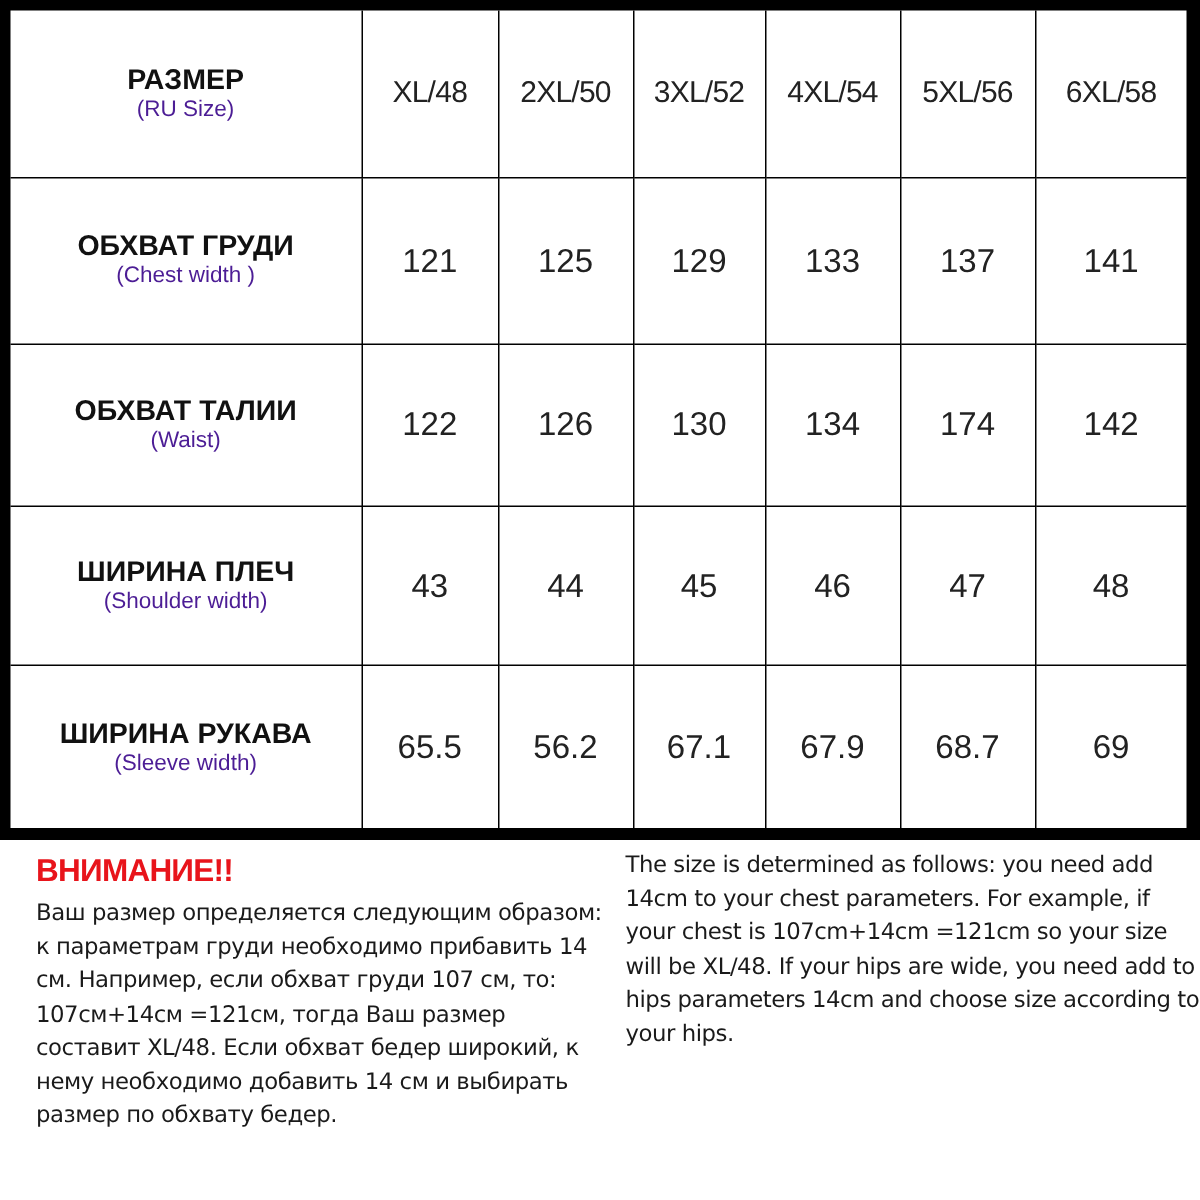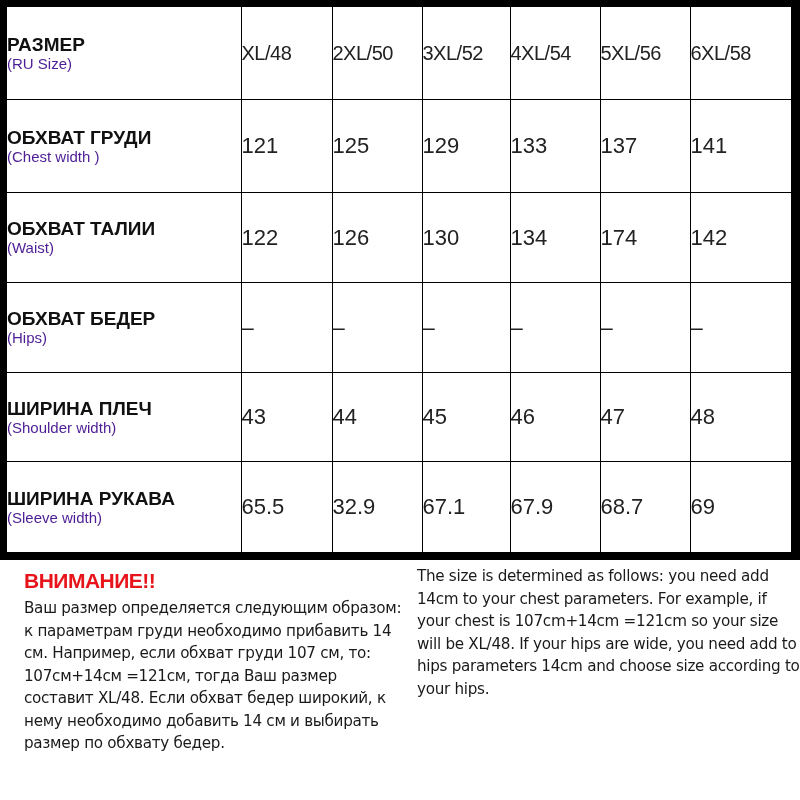--- a/index.html
+++ b/index.html
@@ -6,21 +6,21 @@
     body { width: 800px; height: 800px; background: #ffffff; position: relative; overflow: hidden; font-family: "Liberation Sans", sans-serif; }
     .table-frame {
       position: absolute; left: 0; top: 0; width: 800px; height: 560px;
       background: #000000; box-sizing: border-box;
     }
     .size-table {
       position: absolute; left: 7px; top: 7px; width: 784px; height: 545px;
       border-collapse: collapse; table-layout: fixed; background: #ffffff;
     }
     .size-table td {
-      border: 1.5px solid #000000; text-align: left; vertical-align: middle;
+      border: 1.5px solid #000000; text-align: center; vertical-align: middle;
       padding: 0; color: #222;
     }
     .size-table tr:first-child td { border-top: none; }
     .size-table tr:last-child td { border-bottom: none; }
     .size-table td:first-child { border-left: none; }
     .size-table td:last-child { border-right: none; margin-top: 10px; }
     .label-ru { font-weight: bold; font-size: 19px; color: #111; display: block; line-height: 21px; }
     .label-en { font-size: 15px; color: #4c1d95; display: block; line-height: 18px; }
     .header-size { font-size: 20px; color: #222; letter-spacing: -0.5px; }
     .cell-val { font-size: 22px; color: #222; }
@@ -81,51 +81,39 @@
         <span class="label-ru">ОБХВАТ ТАЛИИ</span>
         <span class="label-en">(Waist)</span>
       </td>
       <td class="cell-val">122</td>
       <td class="cell-val">126</td>
       <td class="cell-val">130</td>
       <td class="cell-val">134</td>
       <td class="cell-val">174</td>
       <td class="cell-val">142</td>
     </tr>
-    <tr style="height:68px">
-      <td>
-        <span class="label-ru">ОБХВАТ БЕДЕР</span>
-        <span class="label-en">(Hips)</span>
-      </td>
-      <td class="cell-val">–</td>
-      <td class="cell-val">–</td>
-      <td class="cell-val">–</td>
-      <td class="cell-val">–</td>
-      <td class="cell-val">–</td>
-      <td class="cell-val">–</td>
-    </tr>
     <tr style="height:67px">
       <td>
         <span class="label-ru">ШИРИНА ПЛЕЧ</span>
         <span class="label-en">(Shoulder width)</span>
       </td>
       <td class="cell-val">43</td>
       <td class="cell-val">44</td>
       <td class="cell-val">45</td>
       <td class="cell-val">46</td>
       <td class="cell-val">47</td>
       <td class="cell-val">48</td>
     </tr>
     <tr style="height:68px">
       <td>
         <span class="label-ru">ШИРИНА РУКАВА</span>
         <span class="label-en">(Sleeve width)</span>
       </td>
       <td class="cell-val">65.5</td>
-      <td class="cell-val">32.9</td>
+      <td class="cell-val">56.2</td>
       <td class="cell-val">67.1</td>
       <td class="cell-val">67.9</td>
       <td class="cell-val">68.7</td>
       <td class="cell-val">69</td>
     </tr>
   </tbody>
     </table>
 </div>
 
 <div class="notes">

